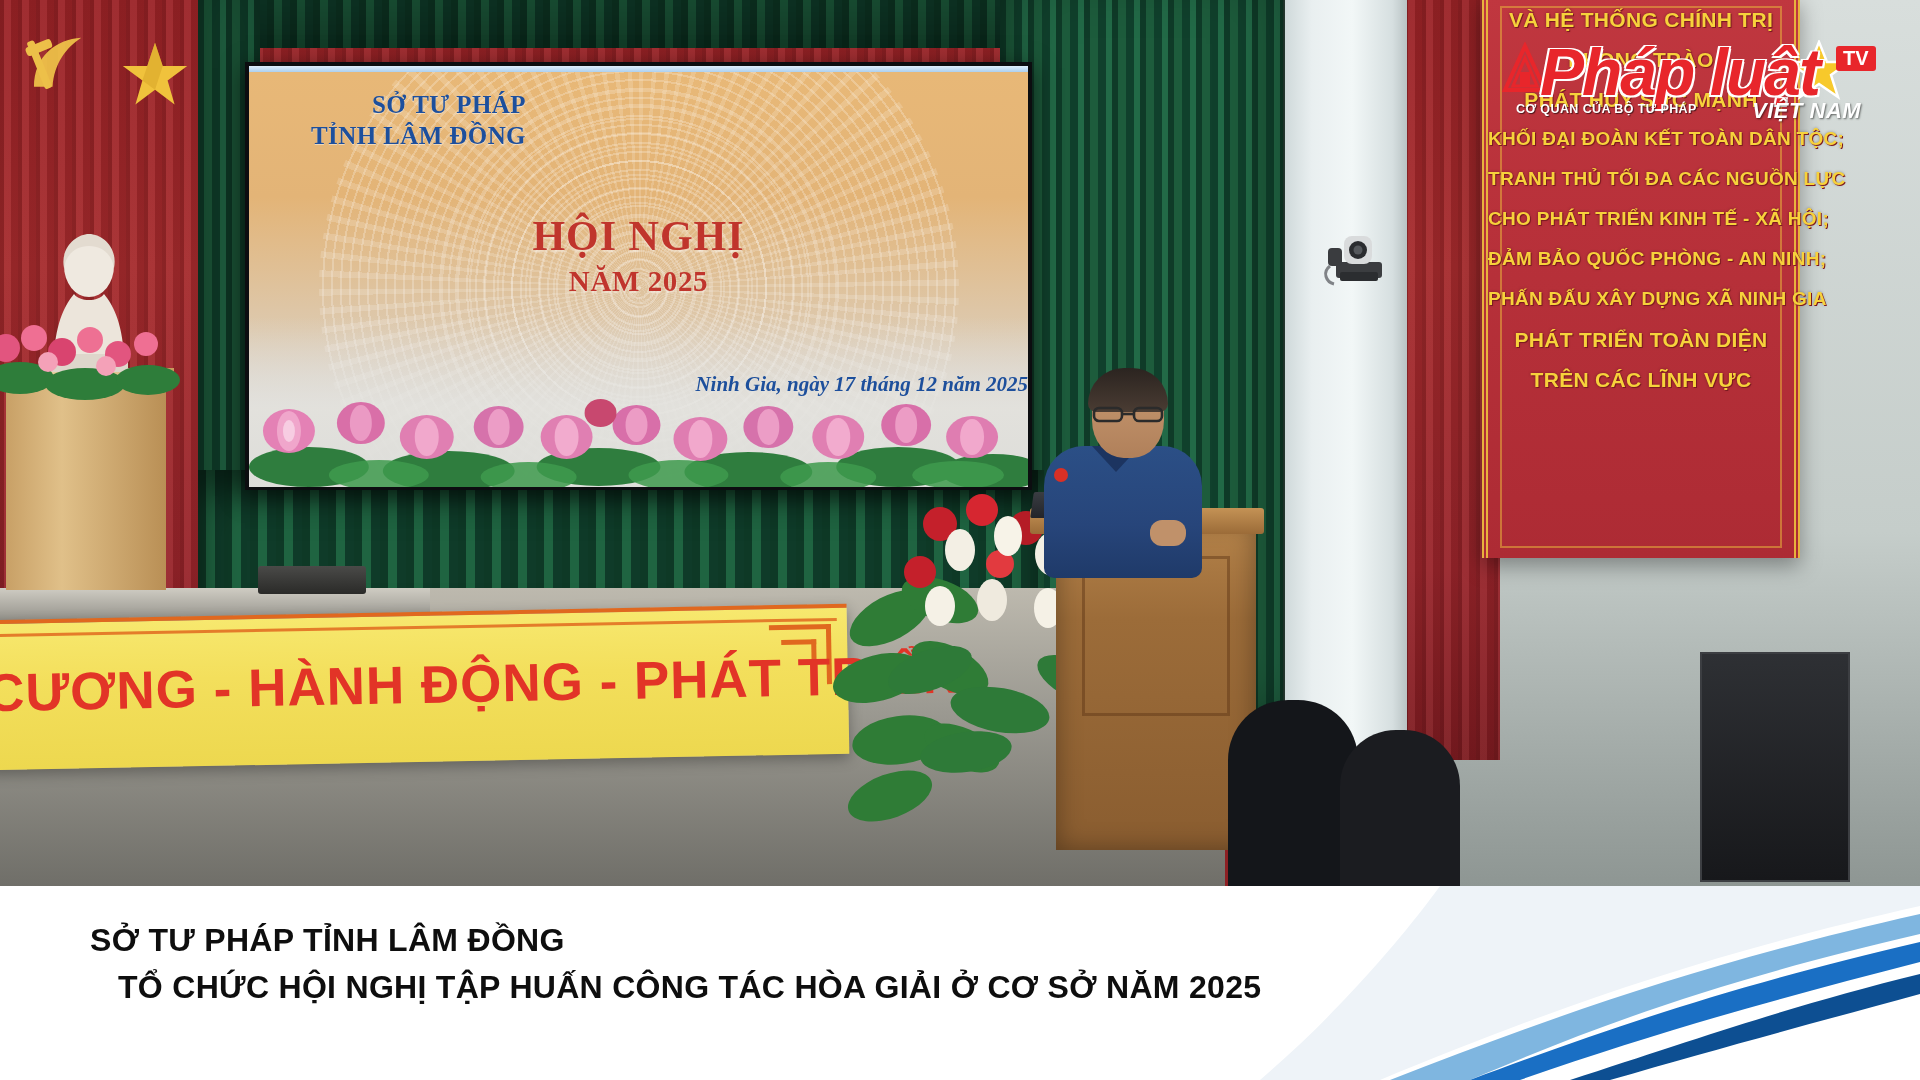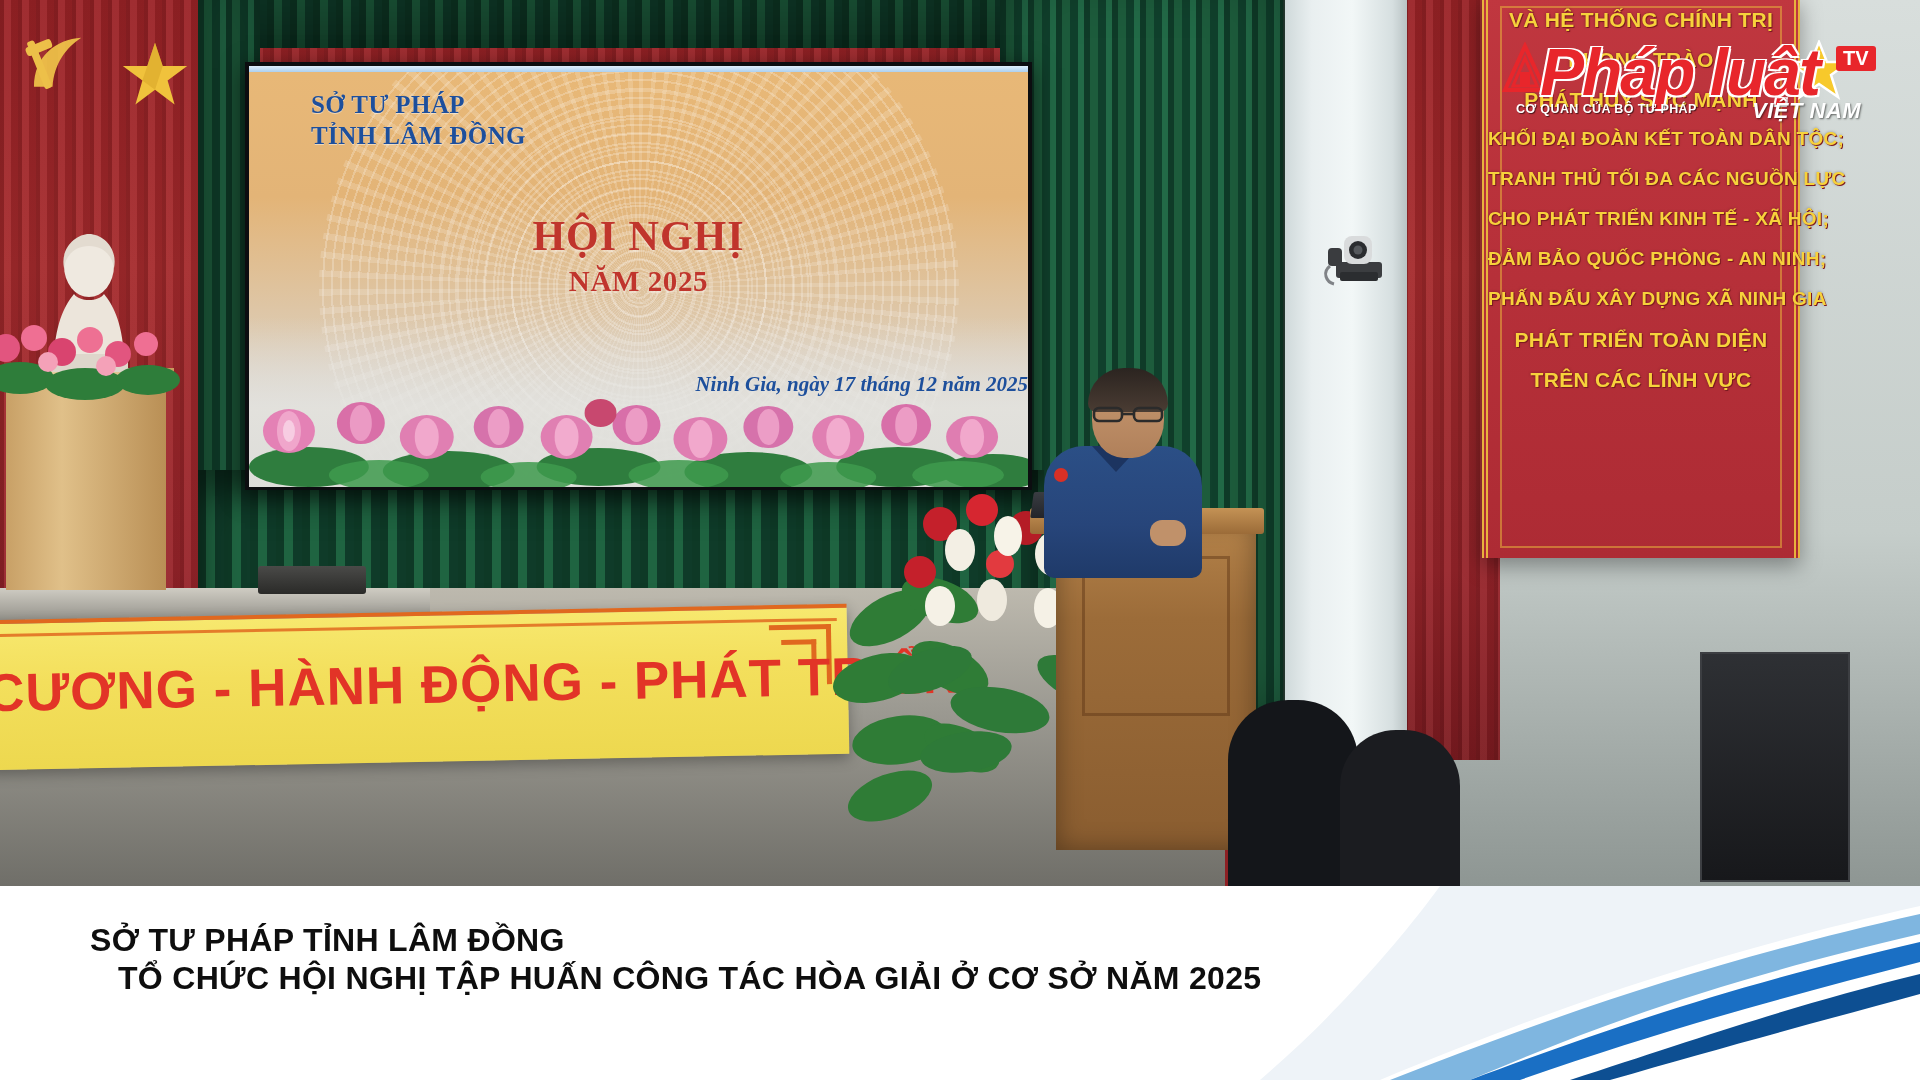--- a/index.html
+++ b/index.html
@@ -59,21 +59,21 @@
   .drum2 { position:absolute; left:50%; top:52%; transform:translate(-50%,-50%);
       width:420px; height:420px; border-radius:50%;
       background:repeating-radial-gradient(circle at 50% 50%, rgba(255,255,255,.28) 0 2px, rgba(255,255,255,0) 2px 14px);
       opacity:.7; }
   .bright { position:absolute; left:0; bottom:0; width:100%; height:170px;
       background:linear-gradient(180deg, rgba(226,226,222,0) 0%, rgba(228,227,222,.85) 55%, rgba(222,222,218,.95) 100%); }
 
   .scr-head { position:absolute; top:18px; width:100%; display:flex; justify-content:space-between;
       padding:0 26px; z-index:4; }
   .scr-org { font-family:"Liberation Serif", serif; color:#1d4f9c; font-weight:bold;
-      font-size:25px; line-height:1.22; letter-spacing:.4px; text-align:left;
+      font-size:25px; line-height:1.22; letter-spacing:.4px; text-align:right;
       text-shadow:0 1px 0 rgba(255,255,255,.45); }
   .scr-org.left { margin-left:36px; }
   .scr-org.right { margin-right:48px; }
 
   .scr-title { position:absolute; left:0; right:0; top:140px; text-align:center; z-index:5; }
   .t-hoinghi { font-family:"Liberation Serif", serif; font-weight:bold; color:#c0352c;
       font-size:42px; letter-spacing:1px; text-shadow:0 2px 2px rgba(255,255,255,.5);text-align:center; }
   .t-sub { font-family:"Liberation Serif", serif; font-weight:bold; color:#c0352c;
       font-size:31px; margin-top:4px; letter-spacing:.3px; text-shadow:0 2px 2px rgba(255,255,255,.5); }
   .t-year { font-family:"Liberation Serif", serif; font-weight:bold; color:#c0352c;
@@ -179,21 +179,21 @@
   .logo-sub { position:absolute; left:16px; top:74px; font-size:12.5px; font-weight:bold; color:#fff;
       letter-spacing:.4px; text-shadow:1px 1px 1px rgba(0,0,0,.6); }
   .logo-vn { position:absolute; left:252px; top:70px; font-size:22px; font-weight:bold; font-style:italic;
       color:#fff; letter-spacing:.5px; text-shadow:1px 1px 2px rgba(0,0,0,.55); }
 
   
   #caption { position:absolute; left:0; top:886px; width:1920px; height:194px; background:#ffffff; }
   .cap-swoosh { position:absolute; right:0; top:0; width:780px; height:194px; overflow:hidden; }
   .cap-text { position:absolute; left:90px; top:36px; width:1420px; }
   .cap-l1 { font-size:32px; font-weight:bold; color:#0e0e0e; letter-spacing:.3px; }
-  .cap-l2 { font-size:32px; font-weight:bold; color:#0e0e0e; letter-spacing:.3px; margin-top:1px;
+  .cap-l2 { font-size:32px; font-weight:bold; color:#0e0e0e; letter-spacing:.3px; margin-top:10px;
       padding-left:28px; }
 </style>
 </head>
 <body>
 
 <div id="stage">
 
   <div id="photo">
 
     <div class="rightwall"></div>

